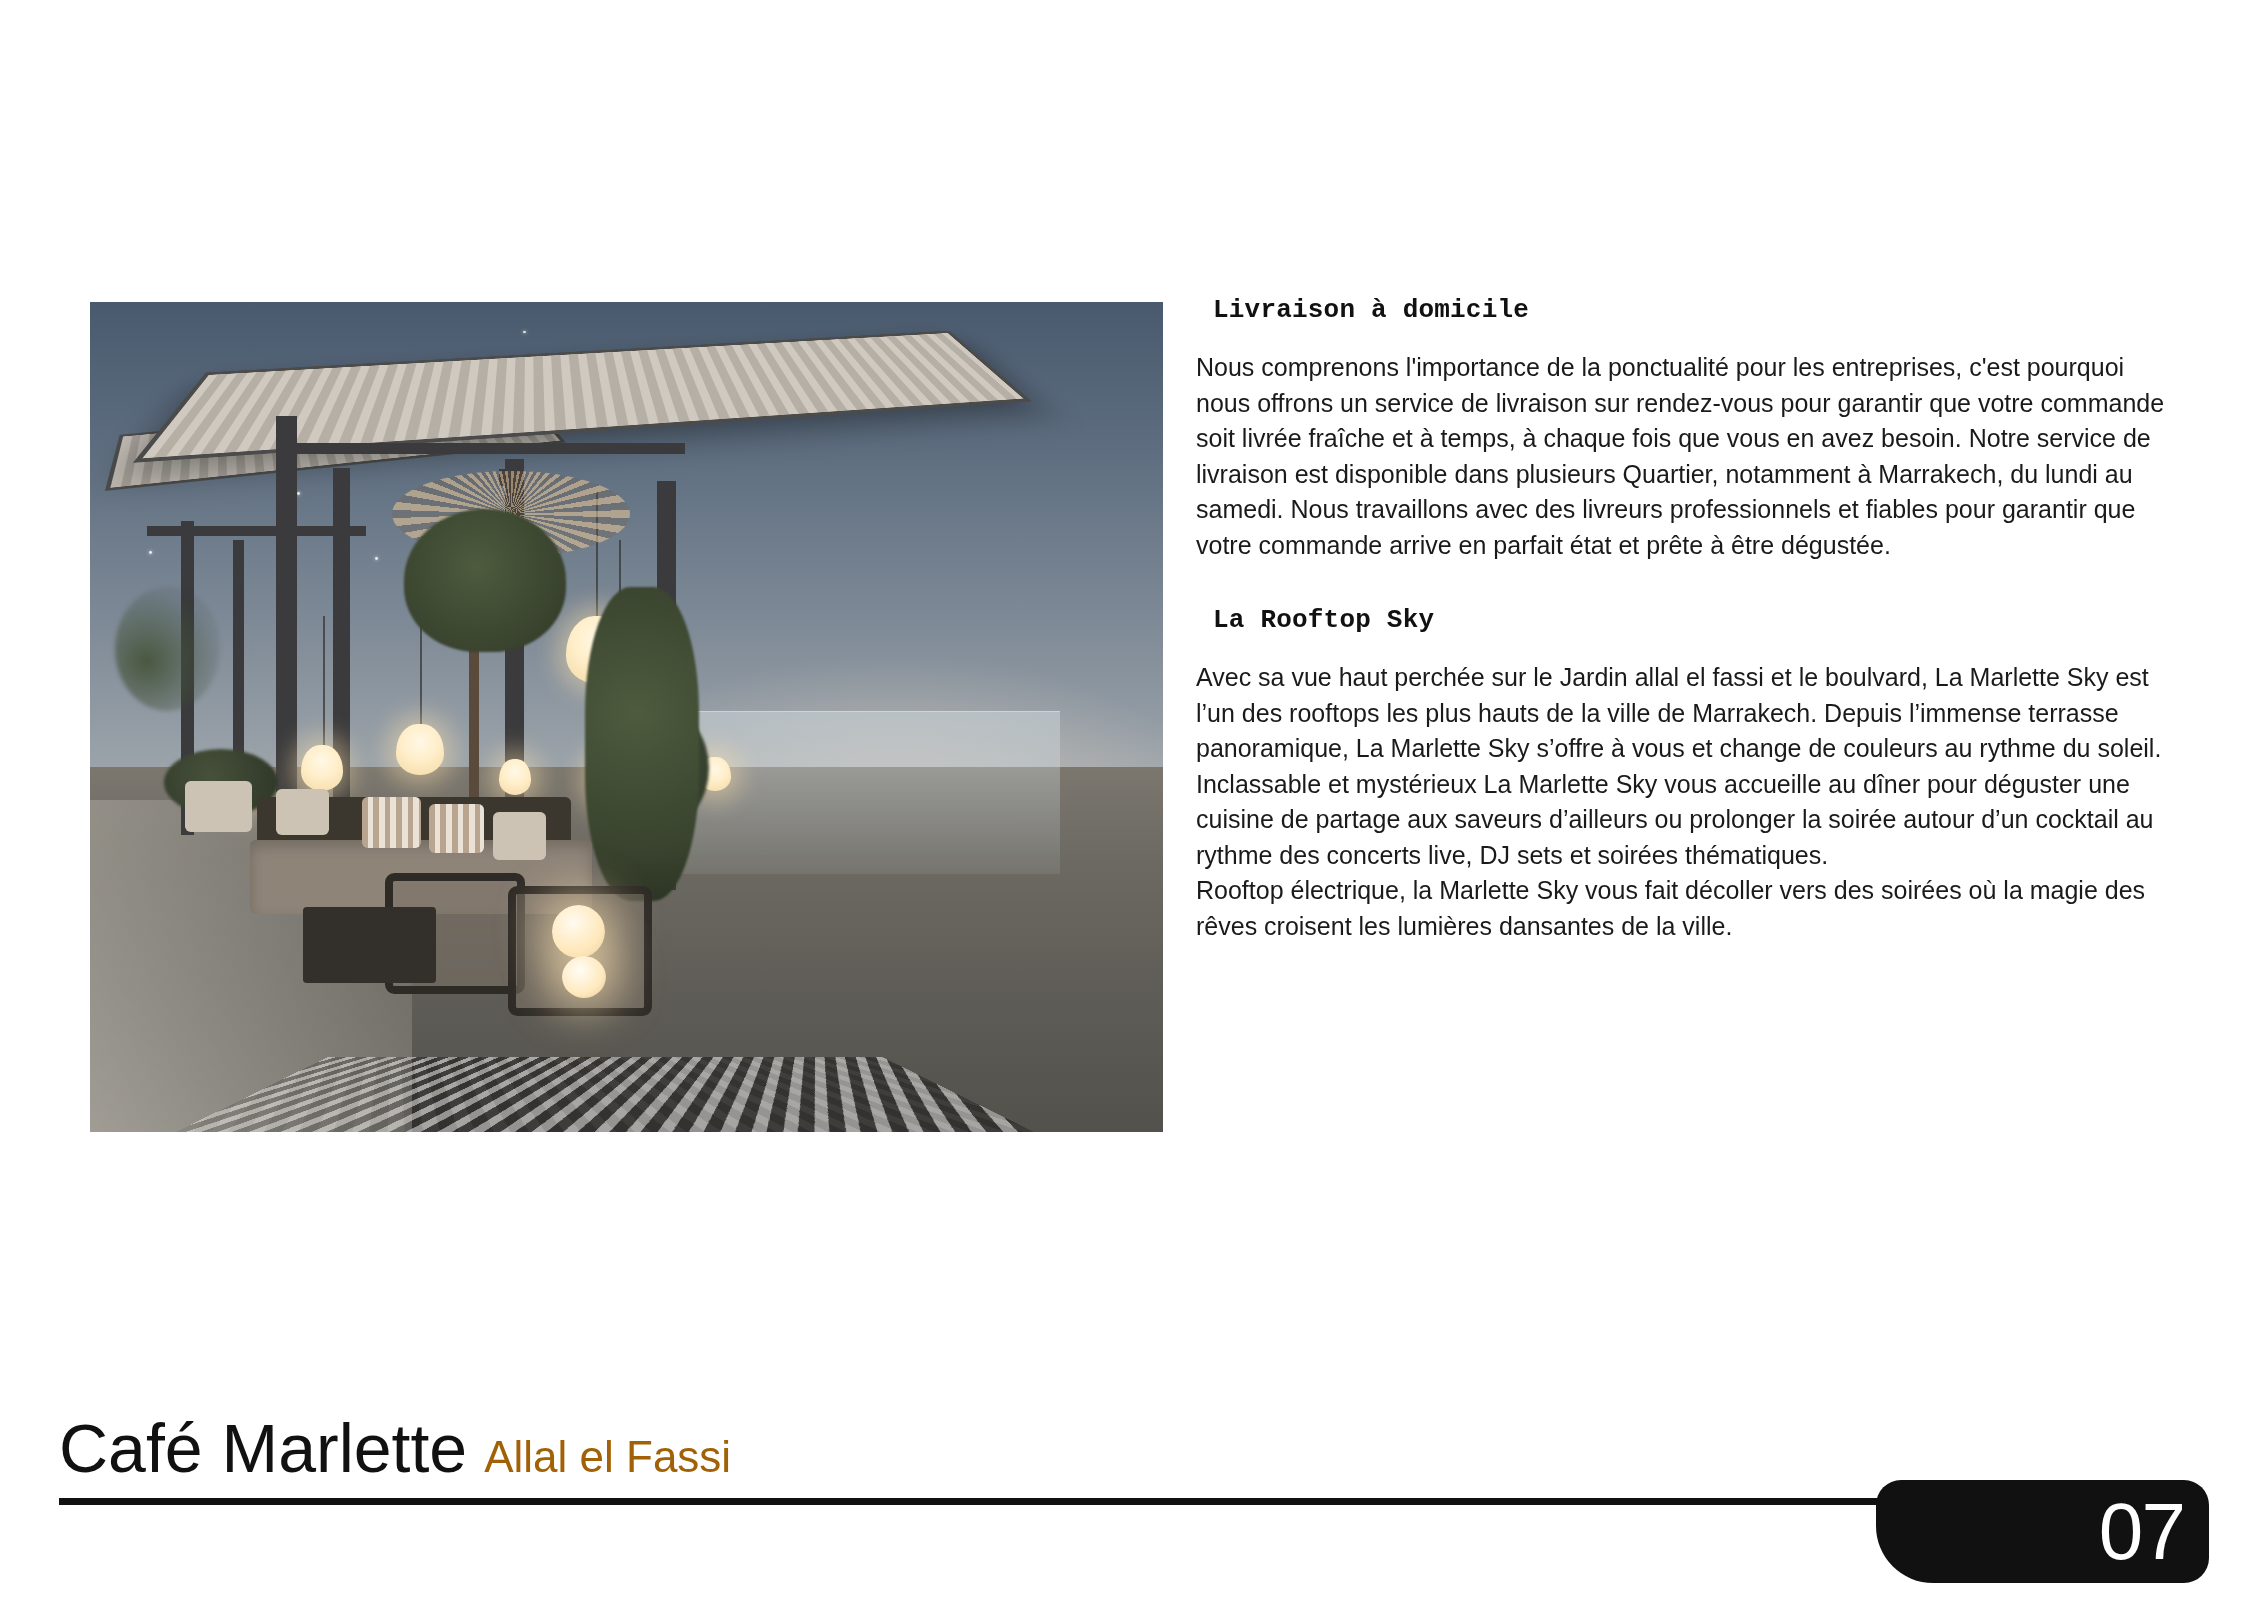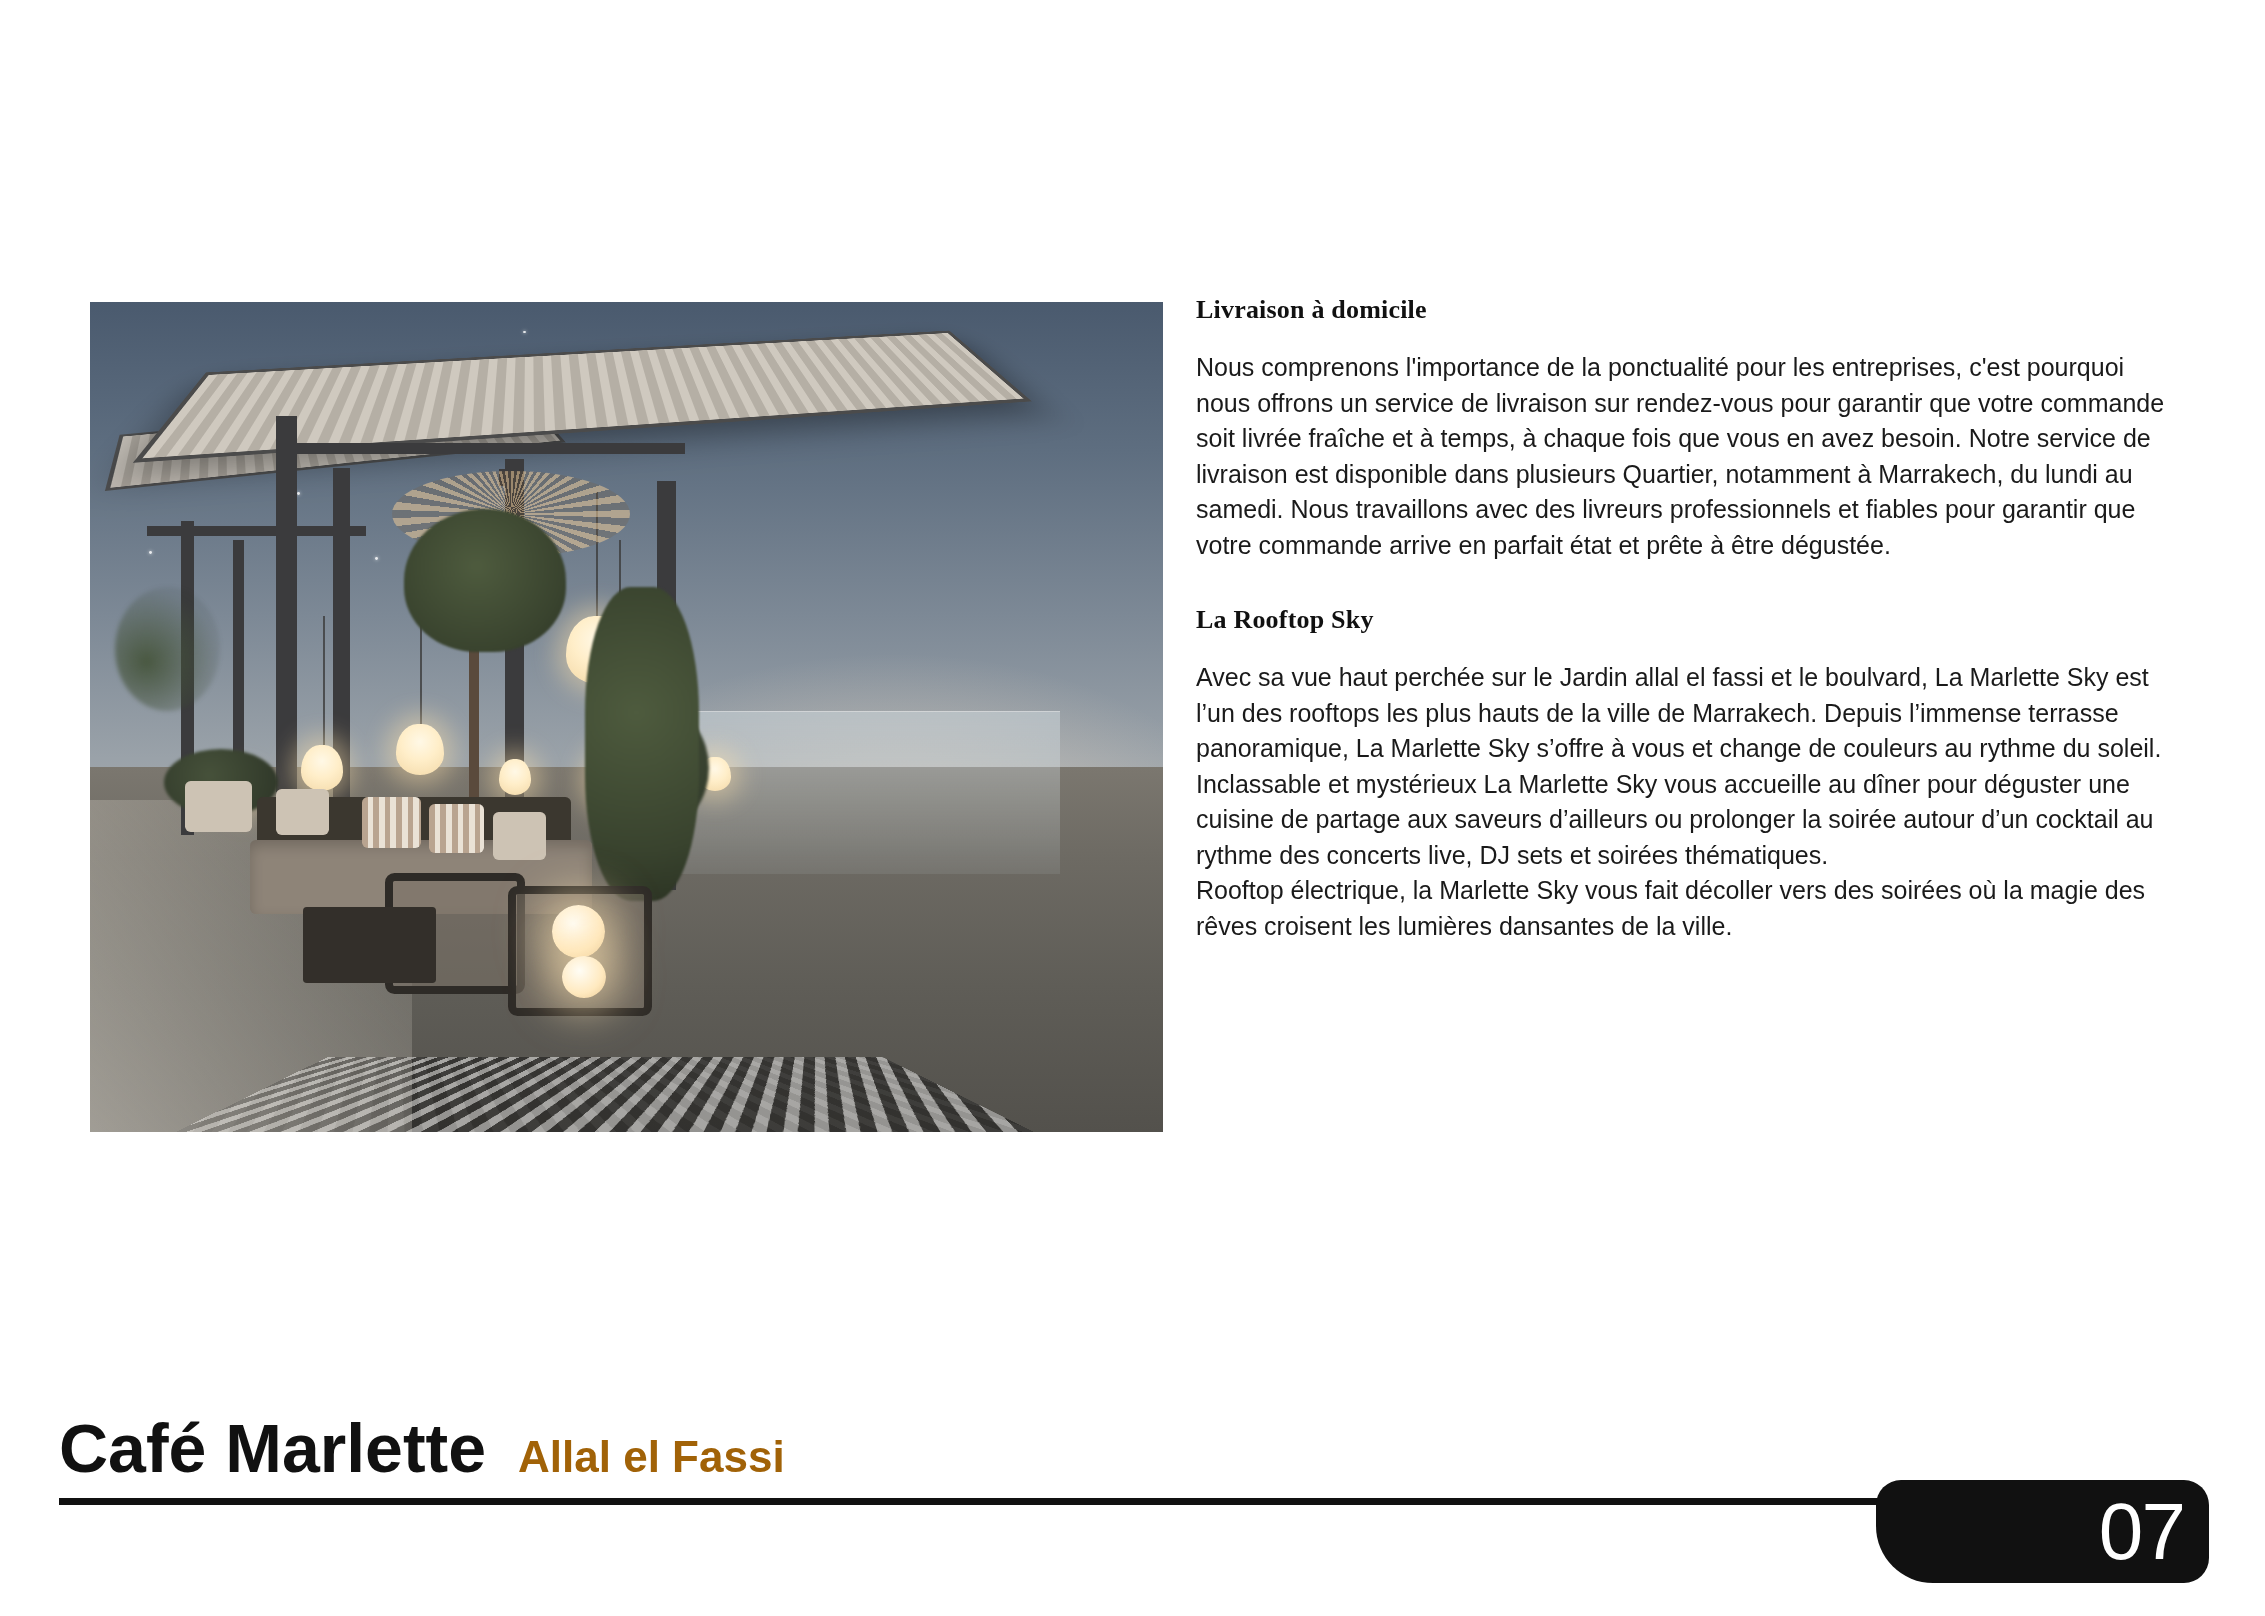--- a/index.html
+++ b/index.html
@@ -210,46 +210,45 @@
   }
 
   
   .text-col {
     position: absolute;
     left: 1196px;
     top: 295px;
     width: 989px;
   }
   .section-title {
-    font-family: Liberation Serif, serif;
+    font-family: Liberation Mono, monospace;
     font-weight: bold;
     font-size: 26px;
     letter-spacing: 0.2px;
-    margin: 0 0 25px 0;
+    margin: 0 0 25px 17px;
     color: #111;
   }
   .section-title.second { margin-top: 42px; }
   .body-text {
     font-family: "Liberation Sans", sans-serif;
     font-size: 25px;
     line-height: 1.42;
     color: #1a1a1a;
     margin: 0;
     white-space: pre-line;
   }
 
   
   .footer-title {
     position: absolute;
     left: 59px;
     bottom: 135px;
     display: flex;
     align-items: baseline;
-    gap: 32px;
-    font-weight: bold;
+    gap: 17px;
   }
   .footer-title .main {
     font-family: "Liberation Sans", sans-serif;
     font-size: 68px;
     line-height: 1;
     color: #111;
   }
   .footer-title .sub {
     font-family: "Liberation Sans", sans-serif;
     font-size: 44px;

